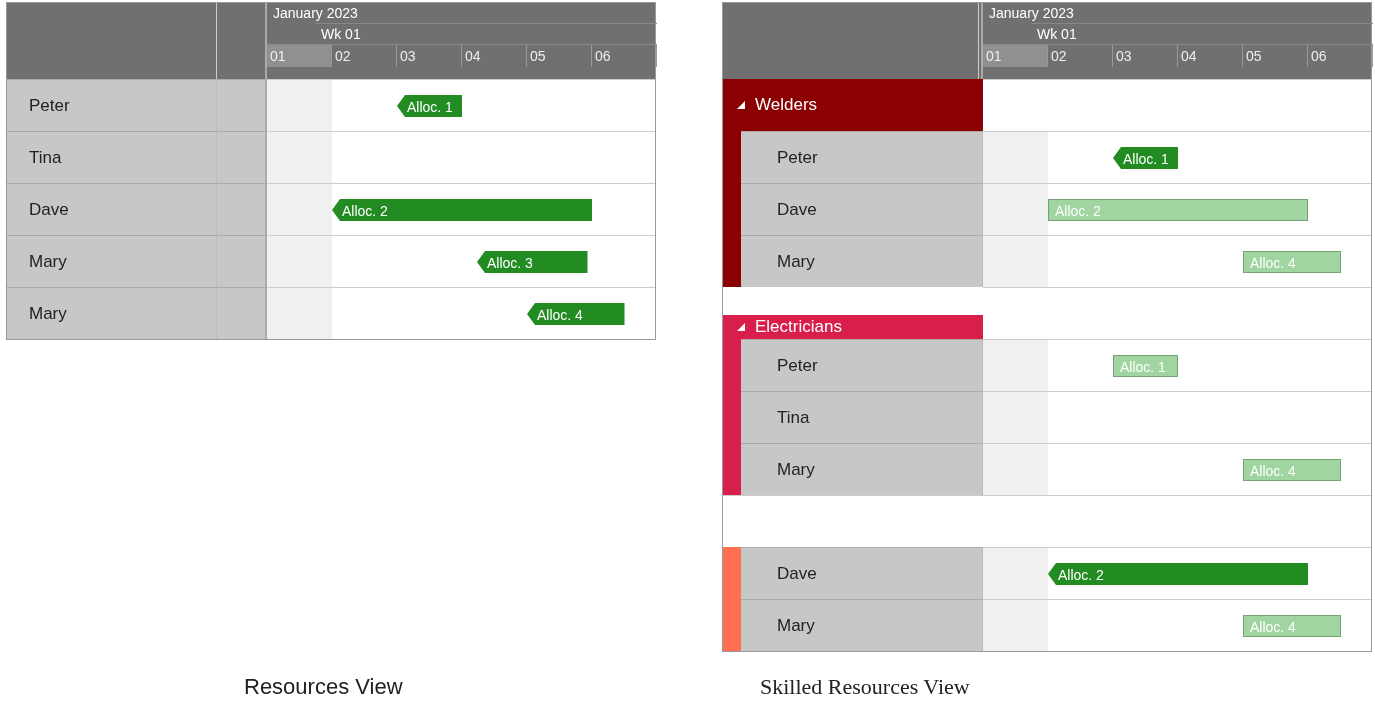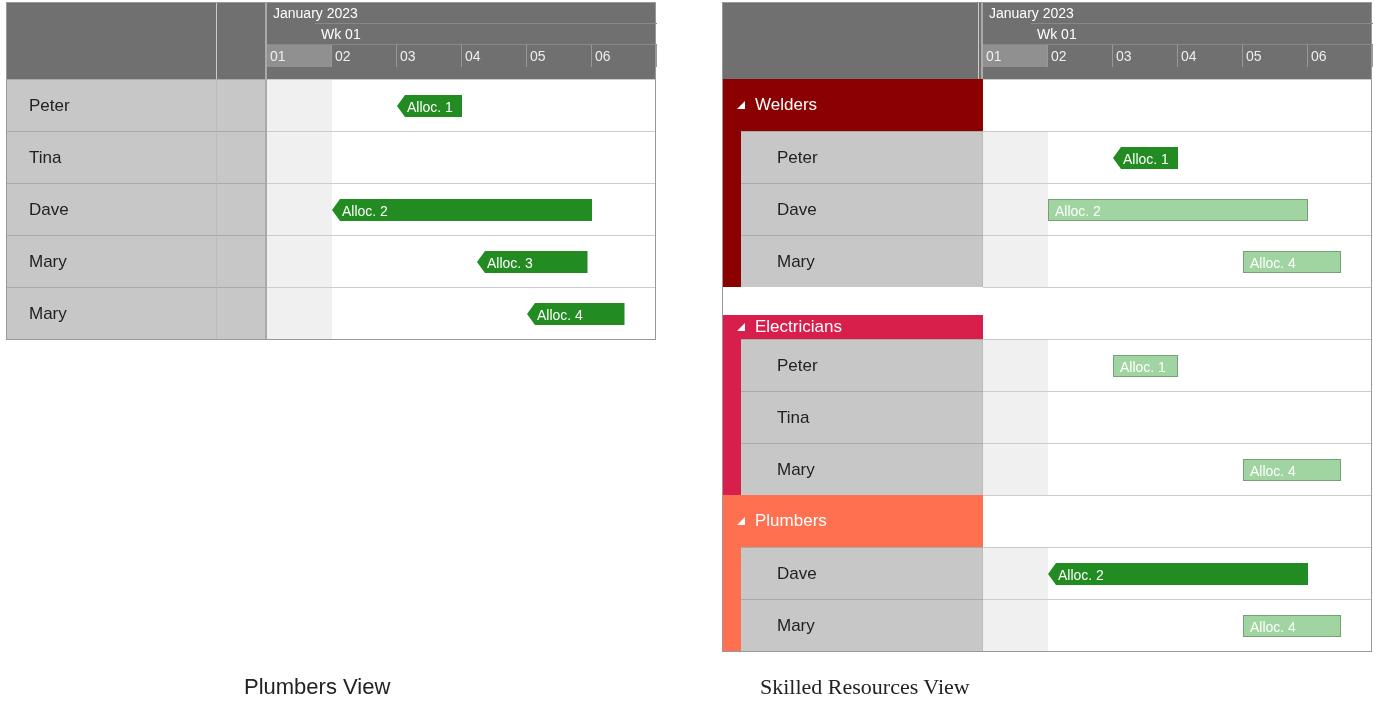--- a/index.html
+++ b/index.html
@@ -172,21 +172,21 @@
       <div class="row">
         <div class="left-cell name-cell" style="width: 210px;">Mary</div>
         <div class="left-cell handle-cell" style="width: 50px;"></div>
         <div class="timeline">
           <div class="shade"></div>
           <div class="bar solid " style="left: 260px; width: 97.5px;">Alloc. 4</div>
         </div>
       </div>
     </div>
 </div>
-<div class="caption" style="left:244px; top:674px;">Plumbers View</div>
+<div class="caption" style="left:244px; top:674px;">Resources View</div>
 
 <div class="panel" style="left:722px; top:2px; width:650px;">
   <div class="header-area">
     <div class="left-header" style="width:260px;">
       <div class="col1" style="width:256px;"></div>
       <div class="col2" style="width:4px;"></div>
     </div>
     <div class="right-header">
       <div class="hdr-row1">January 2023</div>
       <div class="hdr-row2">Wk 01</div>
@@ -260,24 +260,20 @@
       </div>
       <div class="row sub">
         <div class="group-stripe" style="background: rgb(216, 30, 74);"></div>
         <div class="left-cell name-cell indented" style="width: 242px;">Mary</div>
         <div class="timeline">
           <div class="shade"></div>
           <div class="bar faded block" style="left: 260px; width: 97.5px;">Alloc. 4</div>
         </div>
       </div>
       <div class="row group">
-        <div class="group-cell" style="width: 260px; background: rgb(255, 112, 80);">
-          <div class="tri"></div>
-          <span>Plumbers</span>
-        </div>
         <div class="tl-group">
           <div class="shade"></div>
         </div>
       </div>
       <div class="row sub">
         <div class="group-stripe" style="background: rgb(255, 112, 80);"></div>
         <div class="left-cell name-cell indented" style="width: 242px;">Dave</div>
         <div class="timeline">
           <div class="shade"></div>
           <div class="bar solid " style="left: 65px; width: 260px;">Alloc. 2</div>

